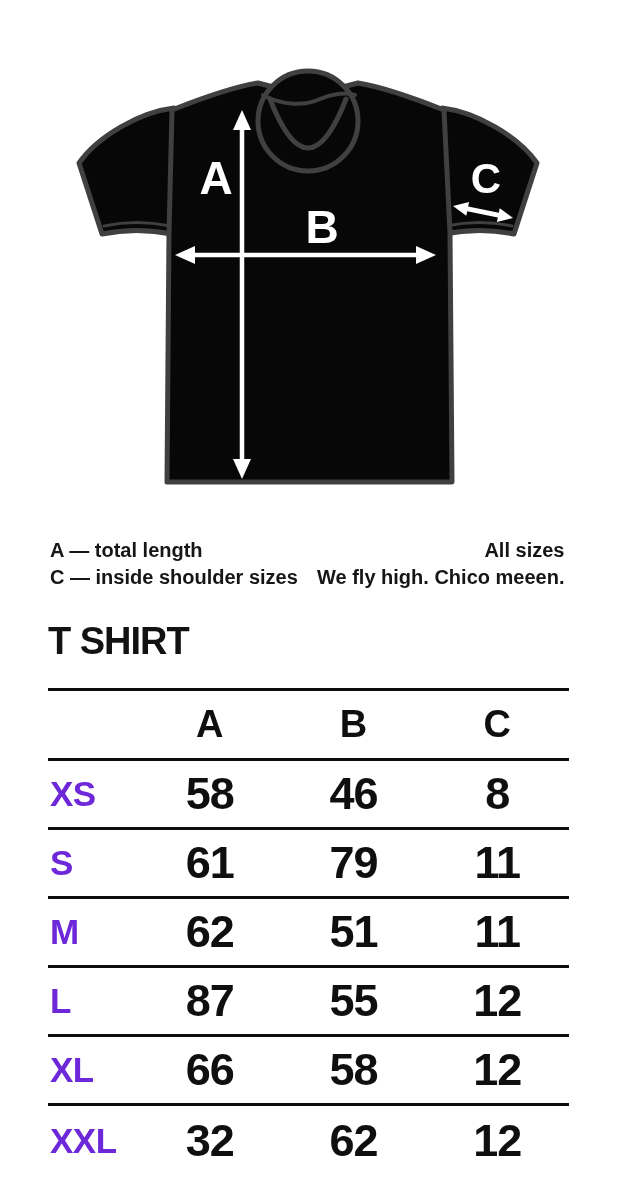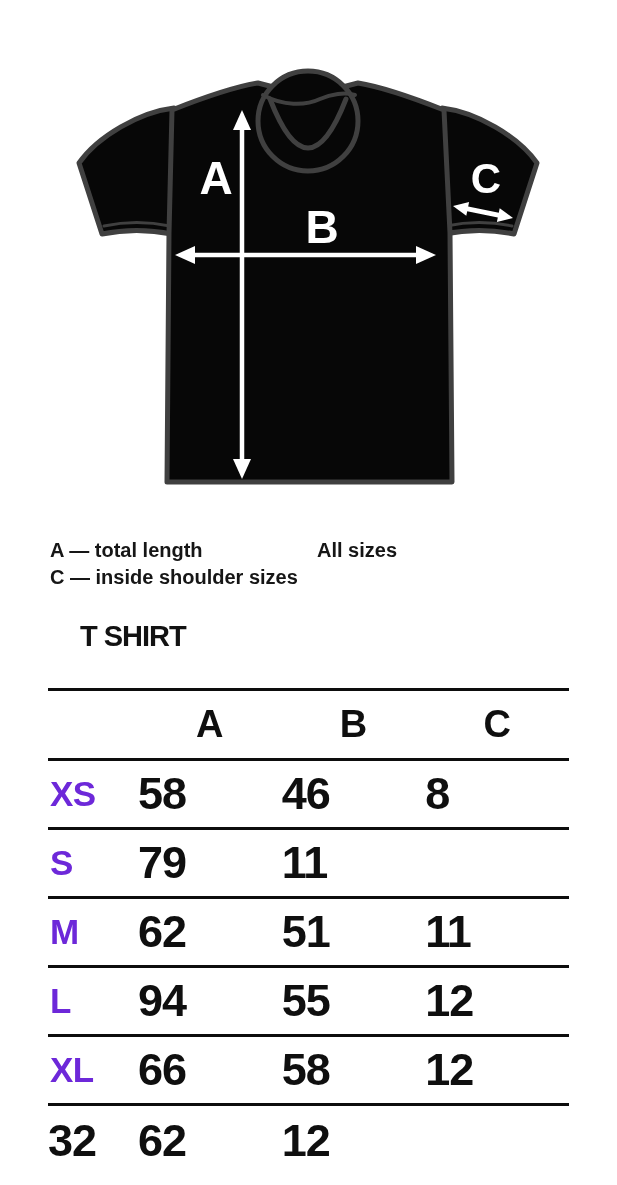--- a/index.html
+++ b/index.html
@@ -21,22 +21,22 @@
   .legend-col{
     position:absolute;top:517px;
     font-size:20px;font-weight:600;line-height:27px;
     color:#161616;white-space:nowrap;margin-top:20px;
   }
   .legend-left{left:50px;}
   .legend-right{left:317px;text-align:right;}
   
   .page-title{
     position:absolute;left:48px;top:620px;
-    font-size:29px;font-weight:700;letter-spacing:-1px;
-    color:#121212;white-space:nowrap;margin-left:32px;
+    font-size:38px;font-weight:700;letter-spacing:-1px;
+    color:#121212;white-space:nowrap;
   }
   
   .size-table{
     position:absolute;left:48px;top:688px;width:521px;
   }
   .trow{
     display:grid;
     grid-template-columns:90px 1fr 1fr 1fr;
     align-items:center;
     border-top:3px solid #0d0d0d;
@@ -46,20 +46,21 @@
   .trow.last{height:70px;}
   .hcell{
     text-align:center;
     font-size:38px;font-weight:700;color:#0f0f0f;
   }
   .size-label{
     font-size:35px;font-weight:700;color:#6d28d9;
     padding-left:2px;letter-spacing:-0.5px;
   }
   .val{
+    text-align:center;
     font-size:45px;font-weight:700;color:#0f0f0f;
     letter-spacing:-1px;
   }
 </style>
 </head>
 <body>
 
 <div class="canvas">
 
   <svg class="shirt-svg" width="617" height="520" viewBox="0 0 617 520">
@@ -100,20 +101,21 @@
     <text class="measure-label" x="322" y="243" font-size="46" text-anchor="middle" fill="#ffffff">B</text>
     <text class="measure-label" x="486" y="193" font-size="42" text-anchor="middle" fill="#ffffff">C</text>
   </svg>
 
   <div class="legend-col legend-left">
     <div>A — total length</div>
     <div>C — inside shoulder sizes</div>
   </div>
   <div class="legend-col legend-right">
     <div>All sizes</div>
+    <div>We fly high. Chico meeen.</div>
   </div>
 
   <div class="page-title">T SHIRT</div>
 
   <div class="size-table">
     <div class="trow head">
       <div class="hcell"></div>
       <div class="hcell">A</div>
       <div class="hcell">B</div>
       <div class="hcell">C</div>
@@ -121,45 +123,47 @@
 
     <div class="trow data">
       <div class="size-label">XS</div>
       <div class="val">58</div>
       <div class="val">46</div>
       <div class="val">8</div>
     </div>
 
     <div class="trow data">
       <div class="size-label">S</div>
+      <div class="val">61</div>
       <div class="val">79</div>
       <div class="val">11</div>
     </div>
 
     <div class="trow data">
       <div class="size-label">M</div>
       <div class="val">62</div>
       <div class="val">51</div>
       <div class="val">11</div>
     </div>
 
     <div class="trow data">
       <div class="size-label">L</div>
-      <div class="val">94</div>
+      <div class="val">87</div>
       <div class="val">55</div>
       <div class="val">12</div>
     </div>
 
     <div class="trow data">
       <div class="size-label">XL</div>
       <div class="val">66</div>
       <div class="val">58</div>
       <div class="val">12</div>
     </div>
 
     <div class="trow data last">
+      <div class="size-label">XXL</div>
       <div class="val">32</div>
       <div class="val">62</div>
       <div class="val">12</div>
     </div>
   </div>
 
 </div>
 
 </body></html>

